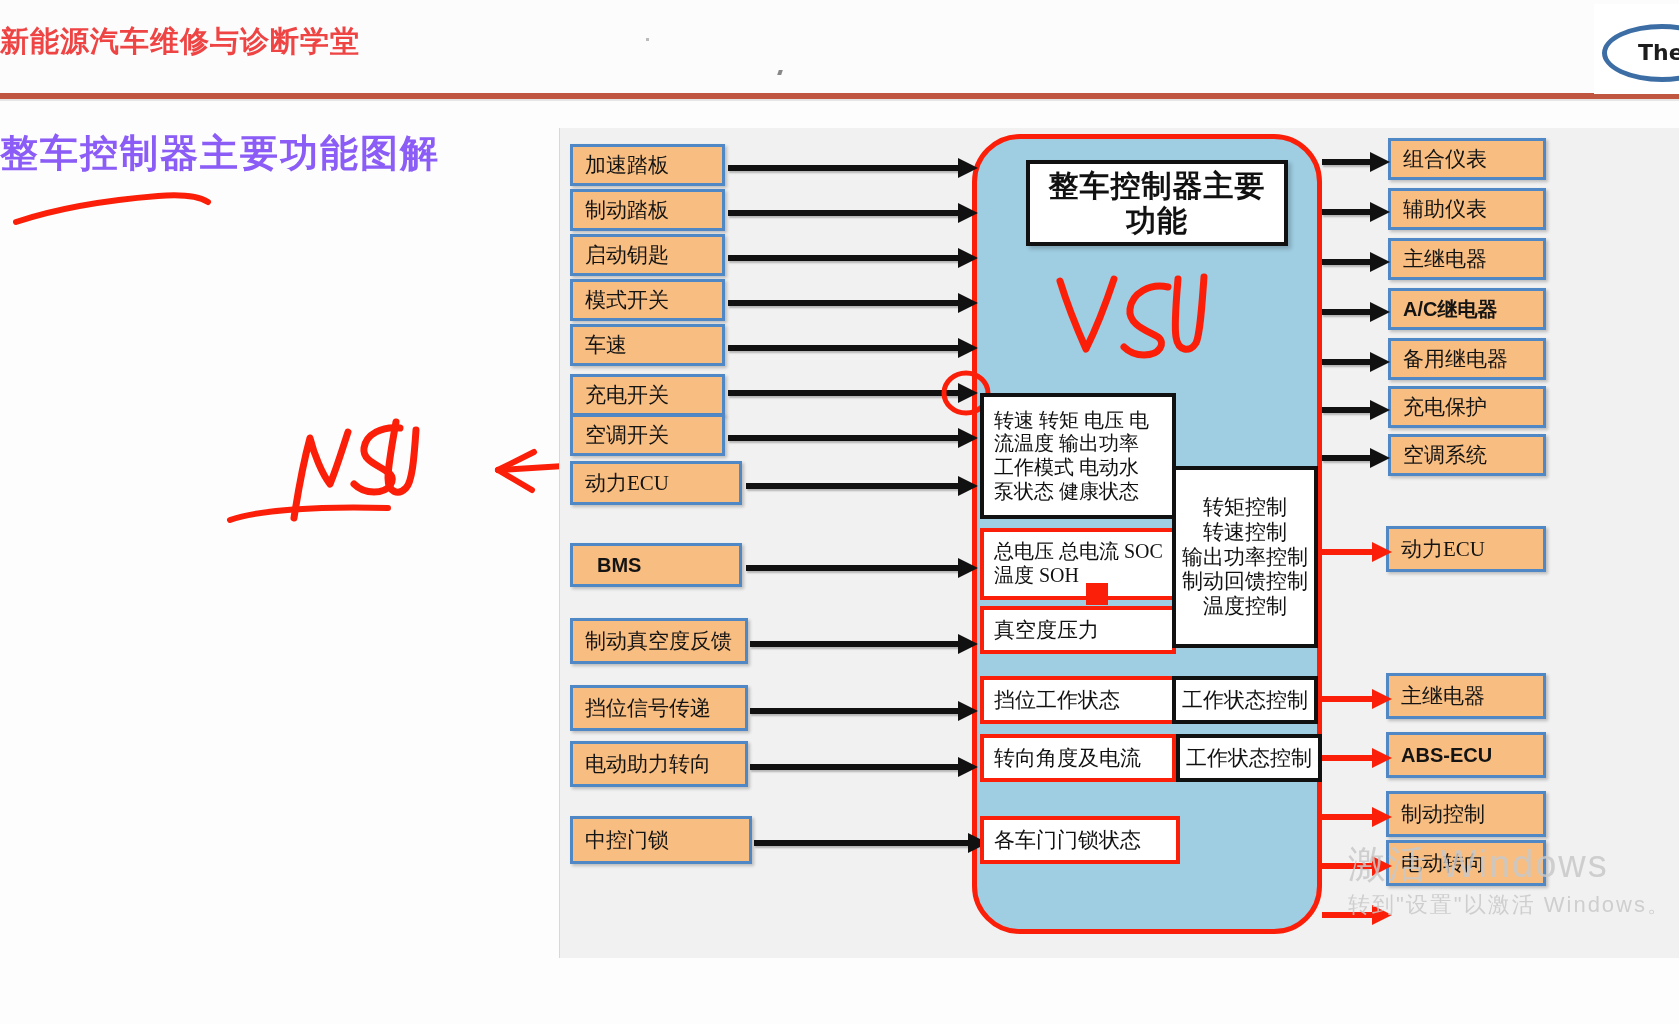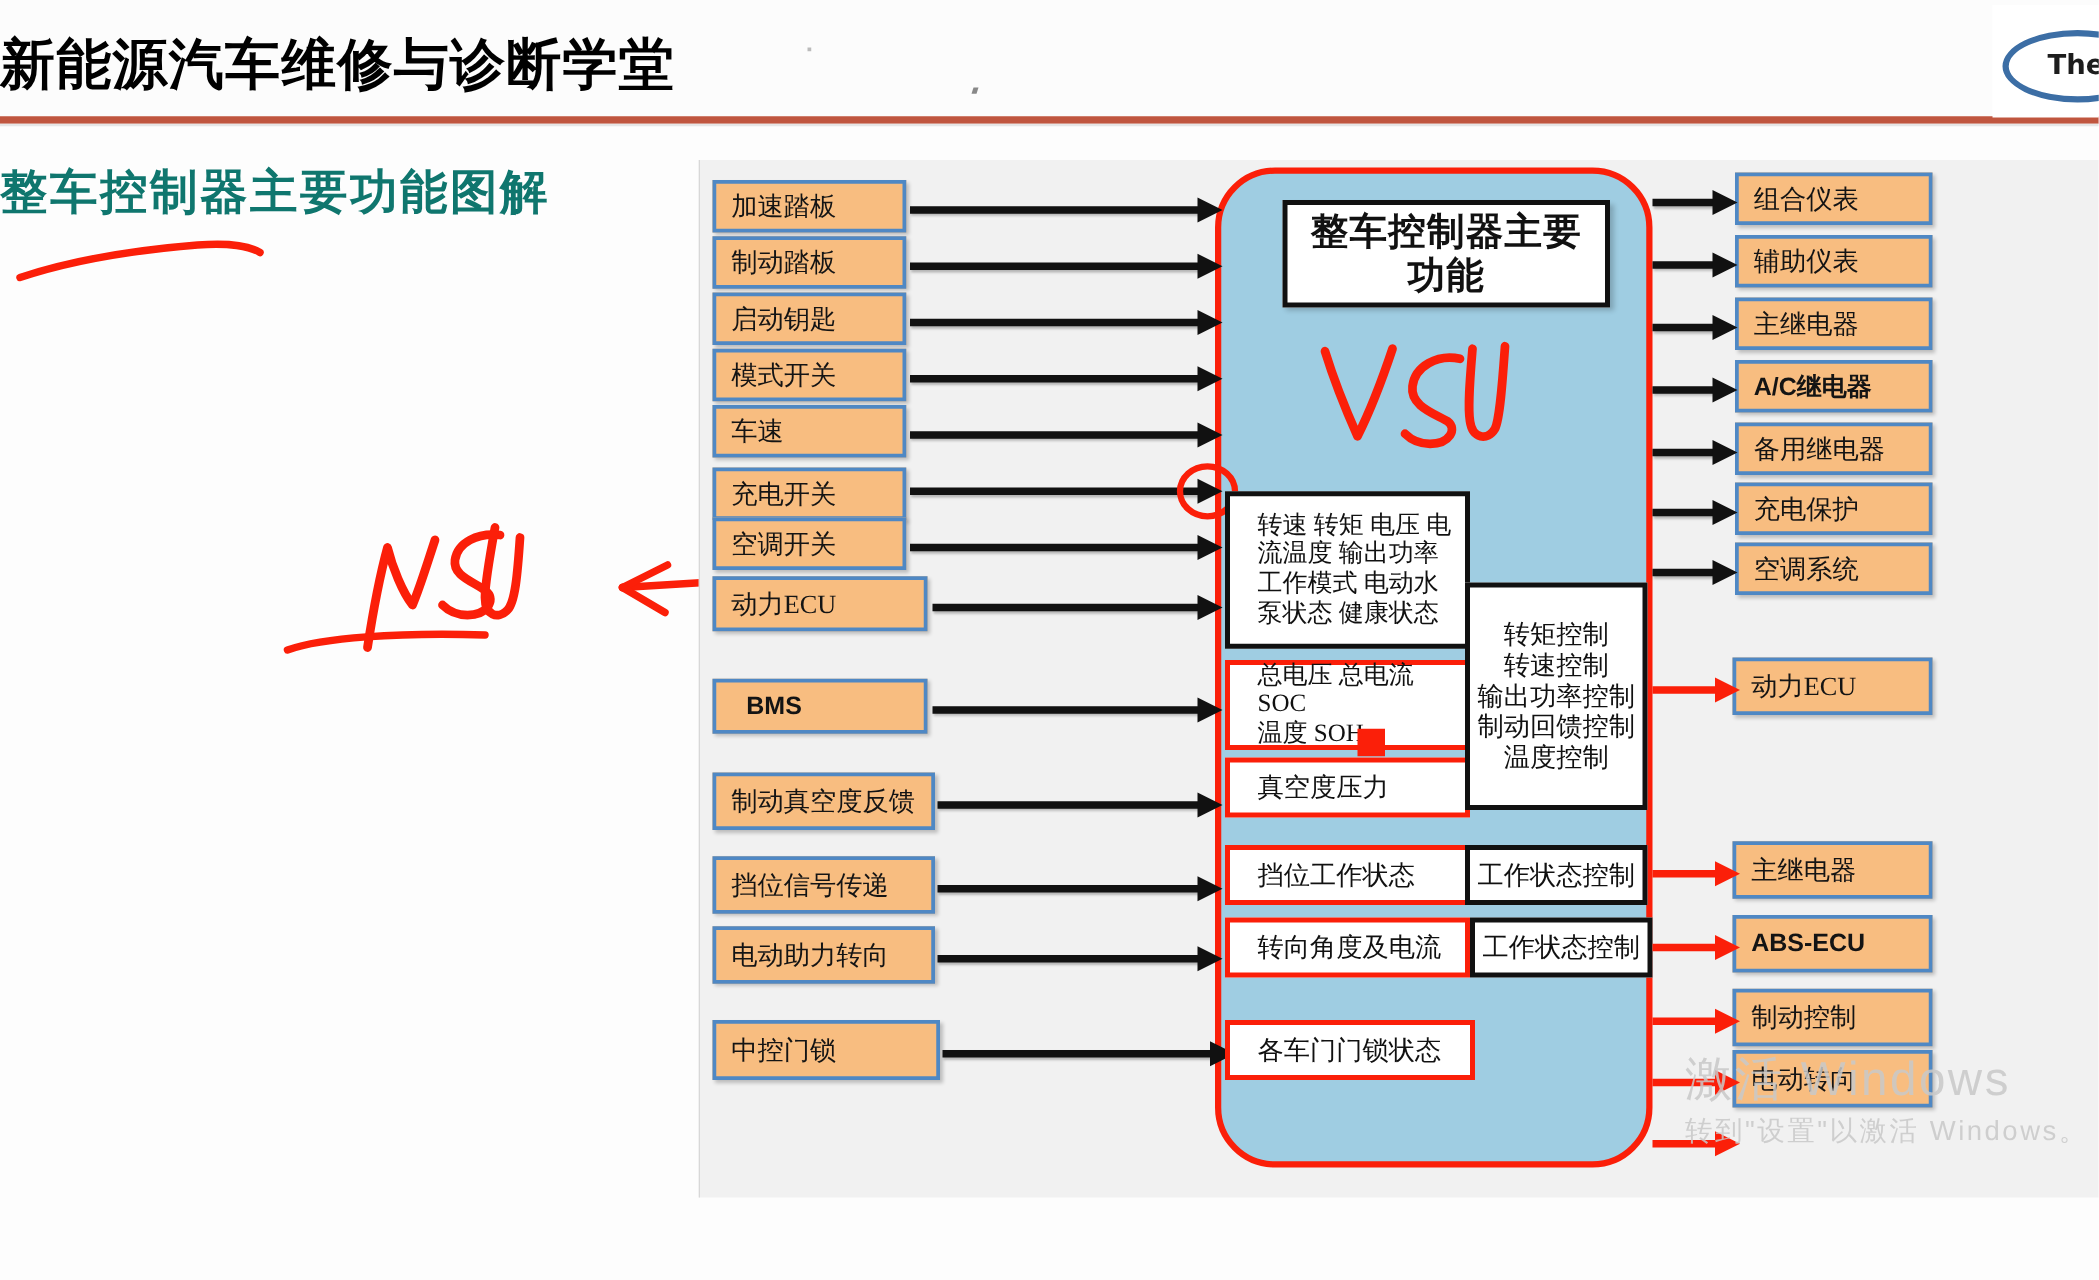--- a/index.html
+++ b/index.html
@@ -11,21 +11,21 @@
   }
   #root { position: relative; width: 1679px; height: 1024px; background: #fdfdfd; }
 
   
   .header {
     position: absolute; left: 0; top: 0; width: 1679px; height: 96px;
     background: #fcfcfc;
   }
   .header-title {
     position: absolute; left: 0px; top: 22px;
-    font-size: 44px; font-weight: 700; color: #000000;
+    font-size: 29px; font-weight: 700; color: #ef4444;
     font-family: "Liberation Serif", "DejaVu Serif", serif;
     letter-spacing: 1px; white-space: nowrap;
   }
   .header-dot-a { position: absolute; left: 646px; top: 38px; width: 3px; height: 3px; background: #bbb; }
   .header-dot-b { position: absolute; left: 778px; top: 70px; width: 4px; height: 5px; background: #888; transform: skewX(-18deg); }
   .header-rule {
     position: absolute; left: 0; top: 93px; width: 1679px; height: 6px;
     background: #c0563f;
   }
   .header-rule-thin {
@@ -43,21 +43,21 @@
   }
   .logo-text {
     position: absolute; left: 44px; top: 36px;
     font-size: 22px; font-weight: 700; color: #1d1d1d;
     font-family: "DejaVu Sans", sans-serif;
   }
 
   
   .left-title {
     position: absolute; left: 0px; top: 128px;
-    font-size: 38px; font-weight: 700; color: #0f766e;
+    font-size: 38px; font-weight: 700; color: #8b5cf6;
     font-family: "Liberation Serif", "DejaVu Serif", serif;
     letter-spacing: 2px; white-space: nowrap;
   }
 
   
   .diagram {
     position: absolute; left: 559px; top: 128px;
     width: 1120px; height: 830px;
     background: #f1f1f1;
     border-left: 1px solid #d8d8d8;
@@ -97,21 +97,21 @@
     font-family: "Liberation Serif", "DejaVu Serif", serif;
     white-space: pre-line;
   }
   .sigbox.black { border: 4px solid #111; }
   .sigbox.red   { border: 4px solid #fb1f09; }
   .sigbox.title-box {
     border: 4px solid #111;
     font-size: 30px; font-weight: 600; letter-spacing: 1px;
     box-shadow: 3px 3px 4px rgba(0,0,0,.2);
   }
-  .sigbox.left-al { justify-content: flex-start; text-align: left; padding-left: 22px; }
+  .sigbox.left-al { justify-content: flex-start; text-align: left; padding-left: 10px; }
 
   
   .arrow { position: absolute; }
   .arrow .shaft { position: absolute; left: 0; top: 0; height: 6px; background: #111;
                   box-shadow: 1px 2px 2px rgba(0,0,0,.25); }
   .arrow .head  { position: absolute; top: -7px;
                   width: 0; height: 0;
                   border-top: 10px solid transparent;
                   border-bottom: 10px solid transparent;
                   border-left: 20px solid #111; }

